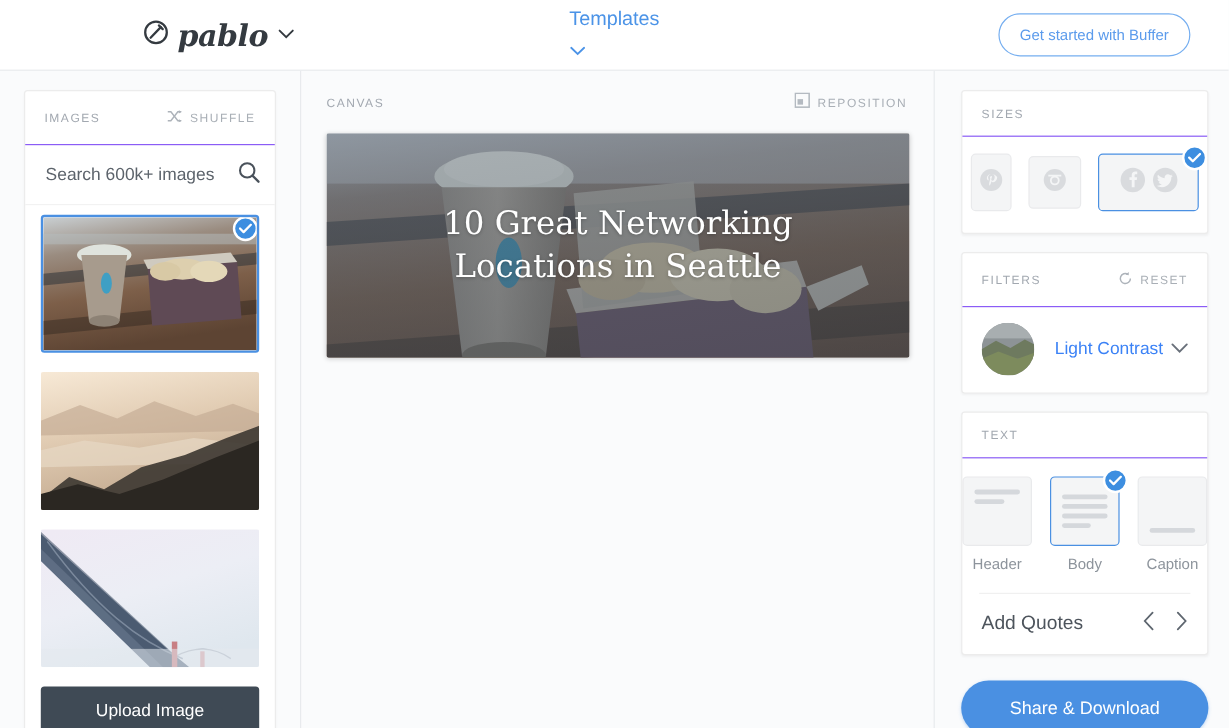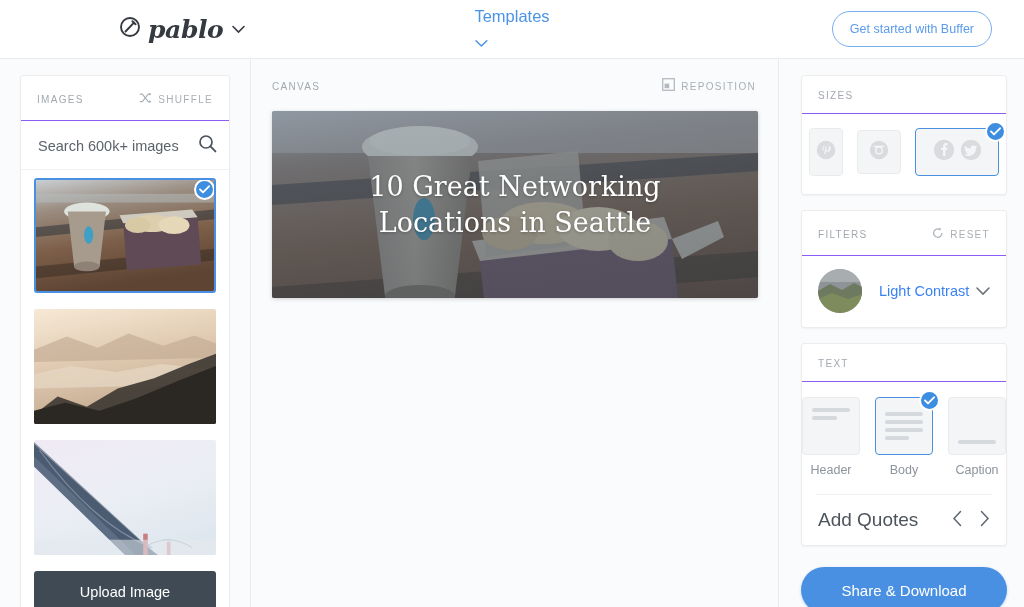--- a/index.html
+++ b/index.html
@@ -294,21 +294,21 @@
   }
 
   .quotes-row {
     display: flex;
     align-items: center;
     justify-content: space-between;
     border-top: 1px solid #f0f0f0;
     margin: 10px 14px 0 14px;
     padding: 14px 2px 14px 2px;
   }
-  .quotes-label { font-size: 19px; color: #4d545c; }
+  .quotes-label { font-size: 16px; color: #4d545c; }
   .quotes-navs { display: flex; align-items: center; gap: 16px; }
   .navarrow { cursor: pointer; display: block; }
 
   .share-btn {
     display: block;
     width: 206px;
     height: 46px;
     margin: 21px auto 0 auto;
     background: #4a90e2;
     color: #fff;

